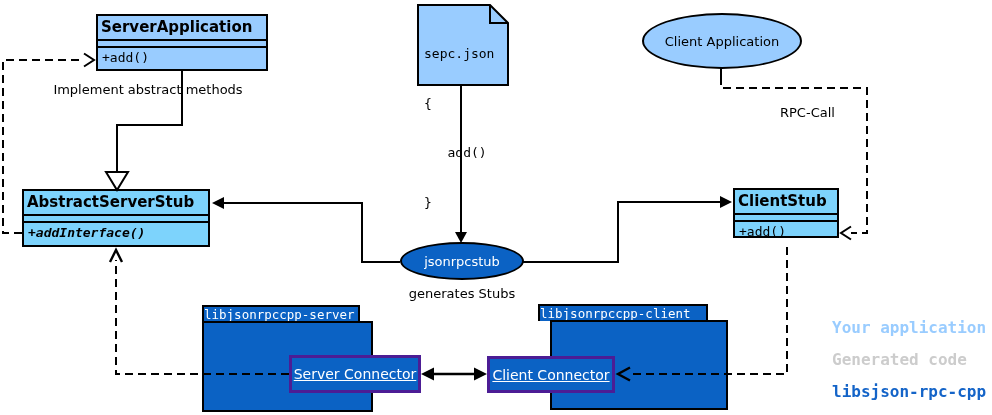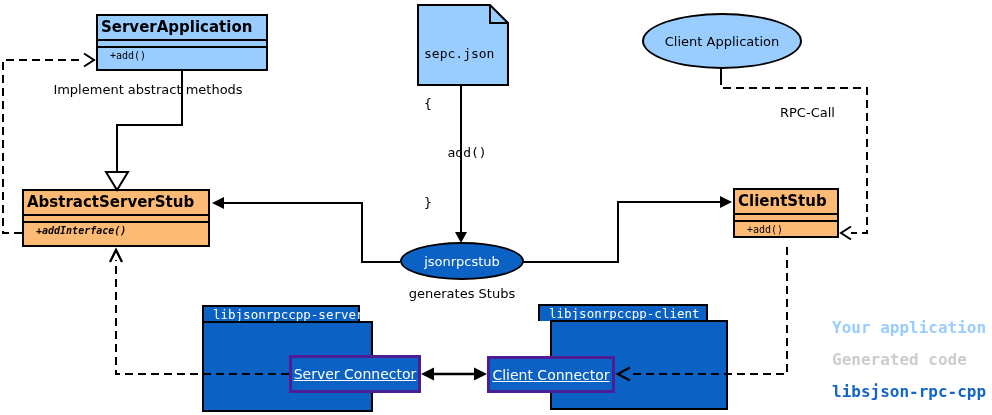--- a/index.html
+++ b/index.html
@@ -34,26 +34,26 @@
     padding: 2px 21px 3px 3px;
     border-bottom: 2px solid #000;
     white-space: nowrap;
   }
   .cls .attrs {
     height: 5px;
     border-bottom: 2px solid #000;
   }
   .cls .methods {
     font-family: "DejaVu Sans Mono", monospace;
-    font-size: 10px;
-    padding: 2px 2px 2px 12px;
+    font-size: 13px;
+    padding: 2px 2px 2px 4px;
     white-space: pre;
   }
   .fill-app  { background: #99CCFF; }
-  .fill-gen  { background: #fdba74; }
+  .fill-gen  { background: #7dd3fc; }
   .methods.em { font-weight: bold; font-style: italic; }
 
   
   .ellipse {
     position: absolute;
     border: 2px solid #000;
     border-radius: 50%;
     box-sizing: border-box;
     display: flex;
     align-items: center;
@@ -79,21 +79,21 @@
   .pkg-tab {
     position: absolute;
     background: #0B62C4;
     border: 2px solid #000;
     border-bottom: none;
     box-sizing: border-box;
     color: #fff;
     font-family: "DejaVu Sans Mono", monospace;
     font-size: 12.5px;
     line-height: 15px;
-    padding-left: 9px;
+    padding-left: 0;
     white-space: nowrap;
     z-index: 2;
   }
   .pkg-body {
     position: absolute;
     background: #0B62C4;
     border: 2px solid #000;
     box-sizing: border-box;
     z-index: 2;
   }

